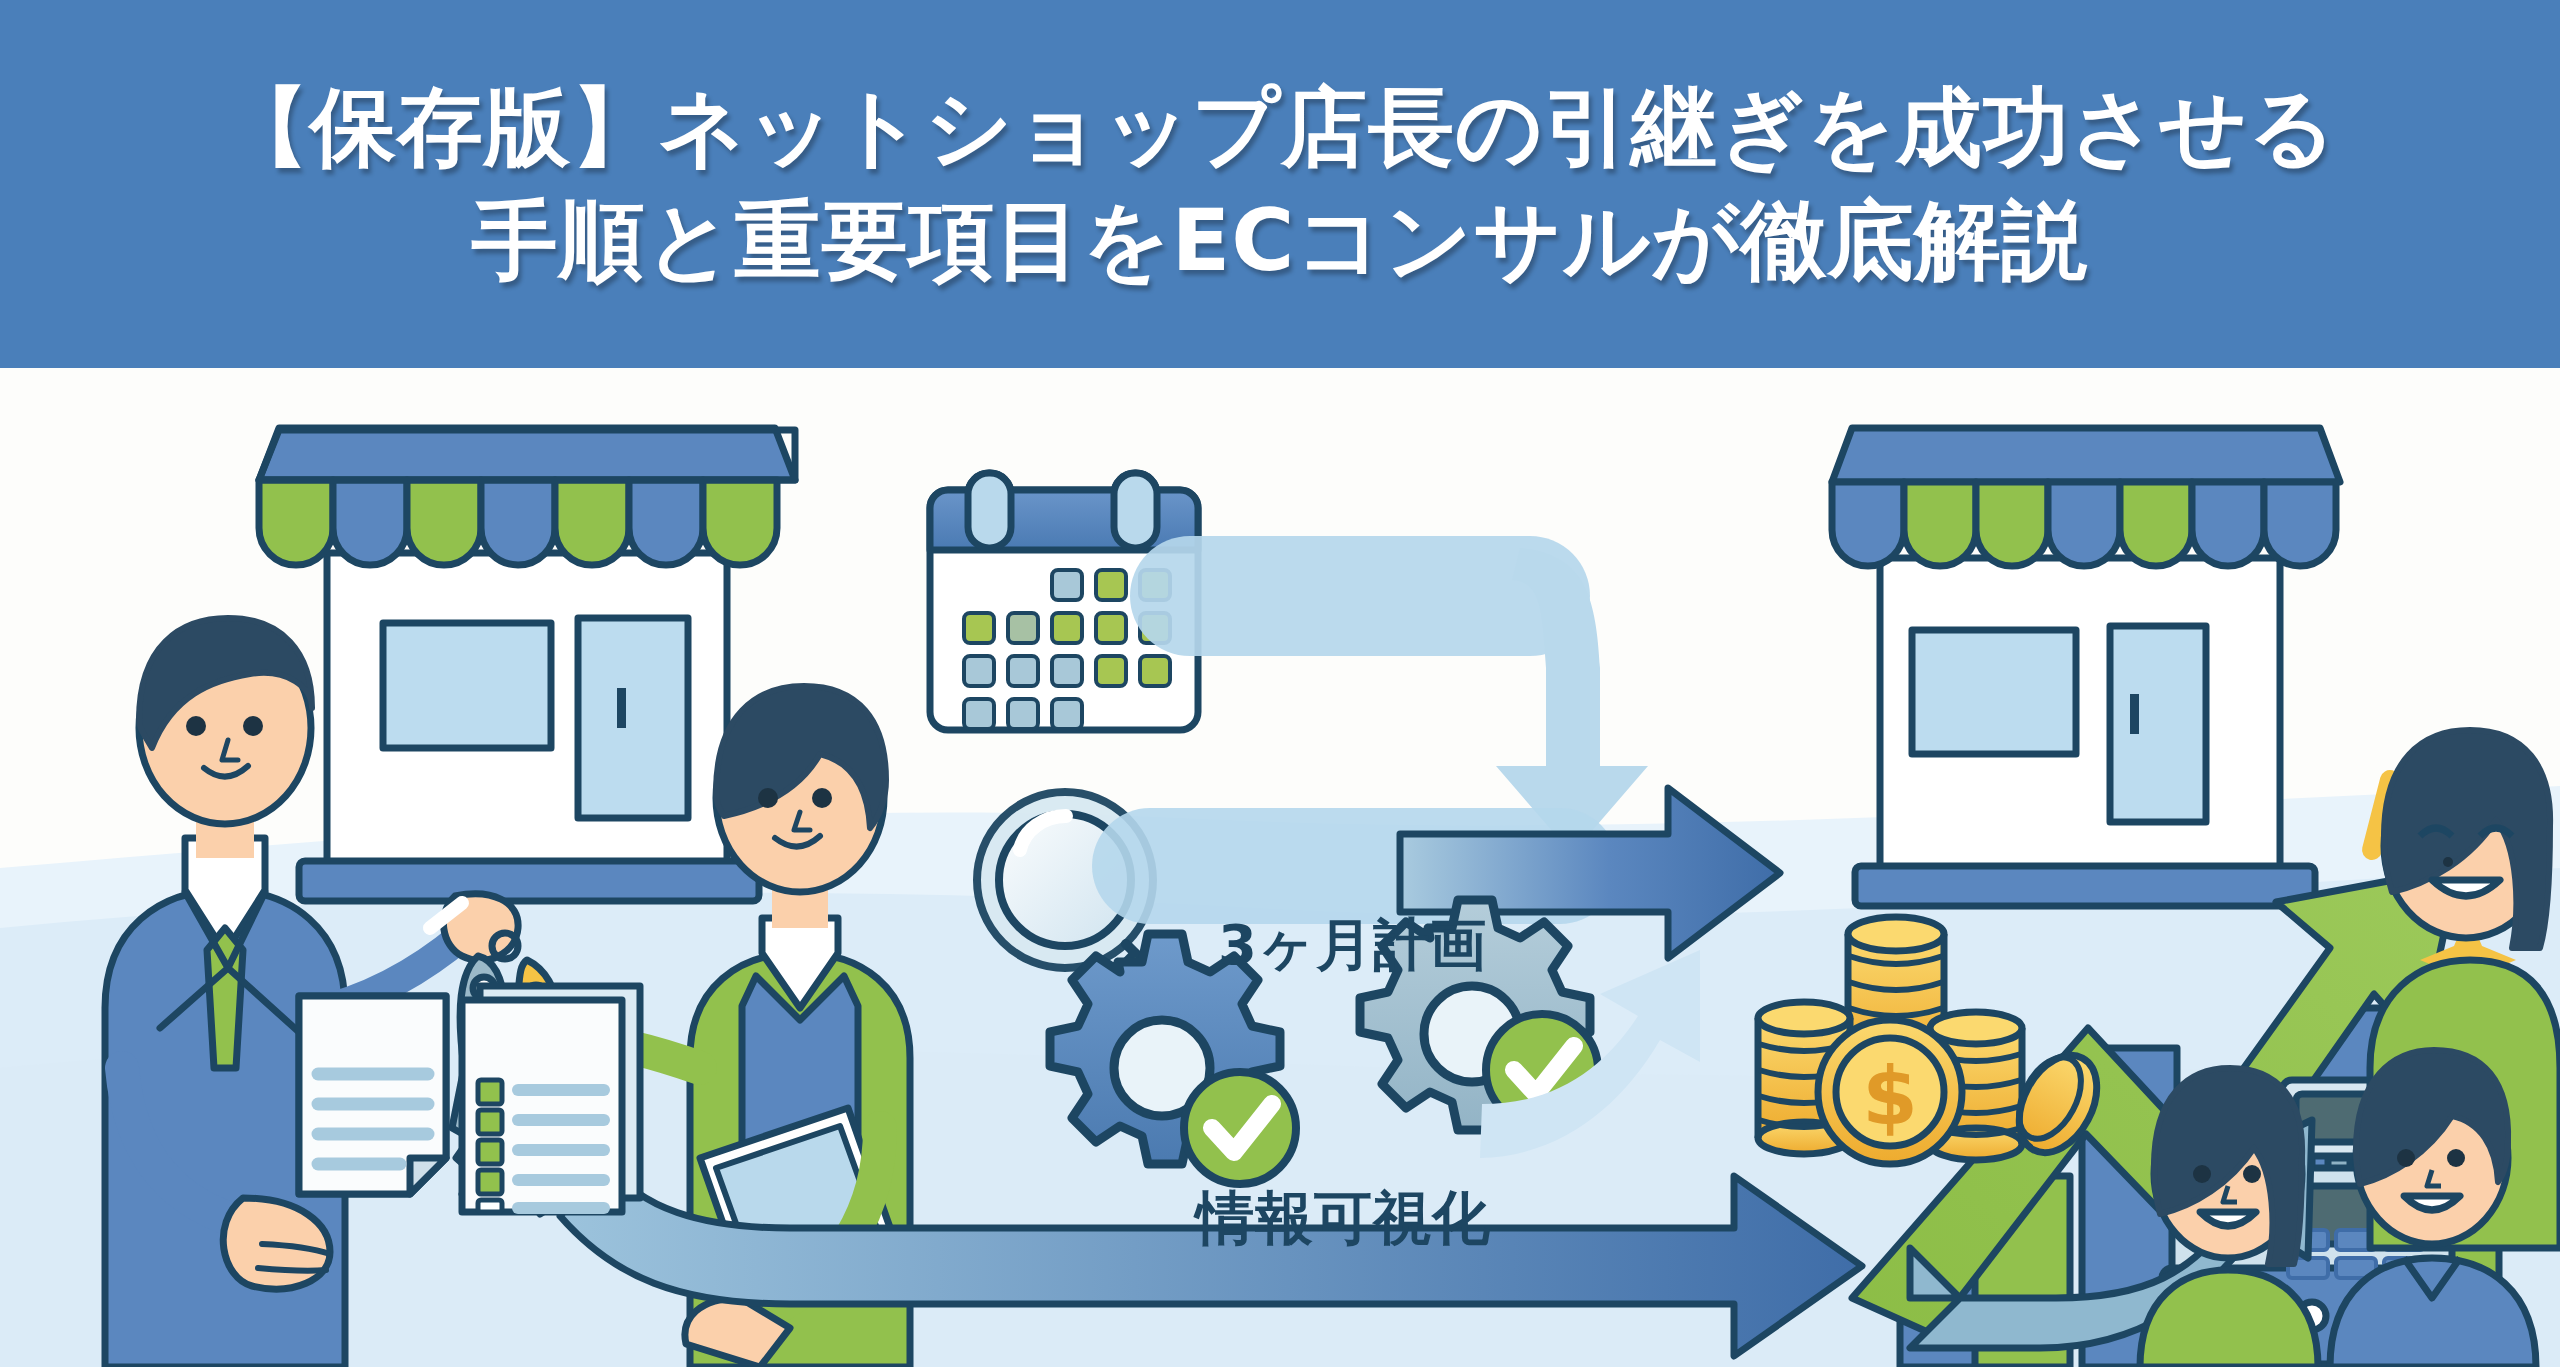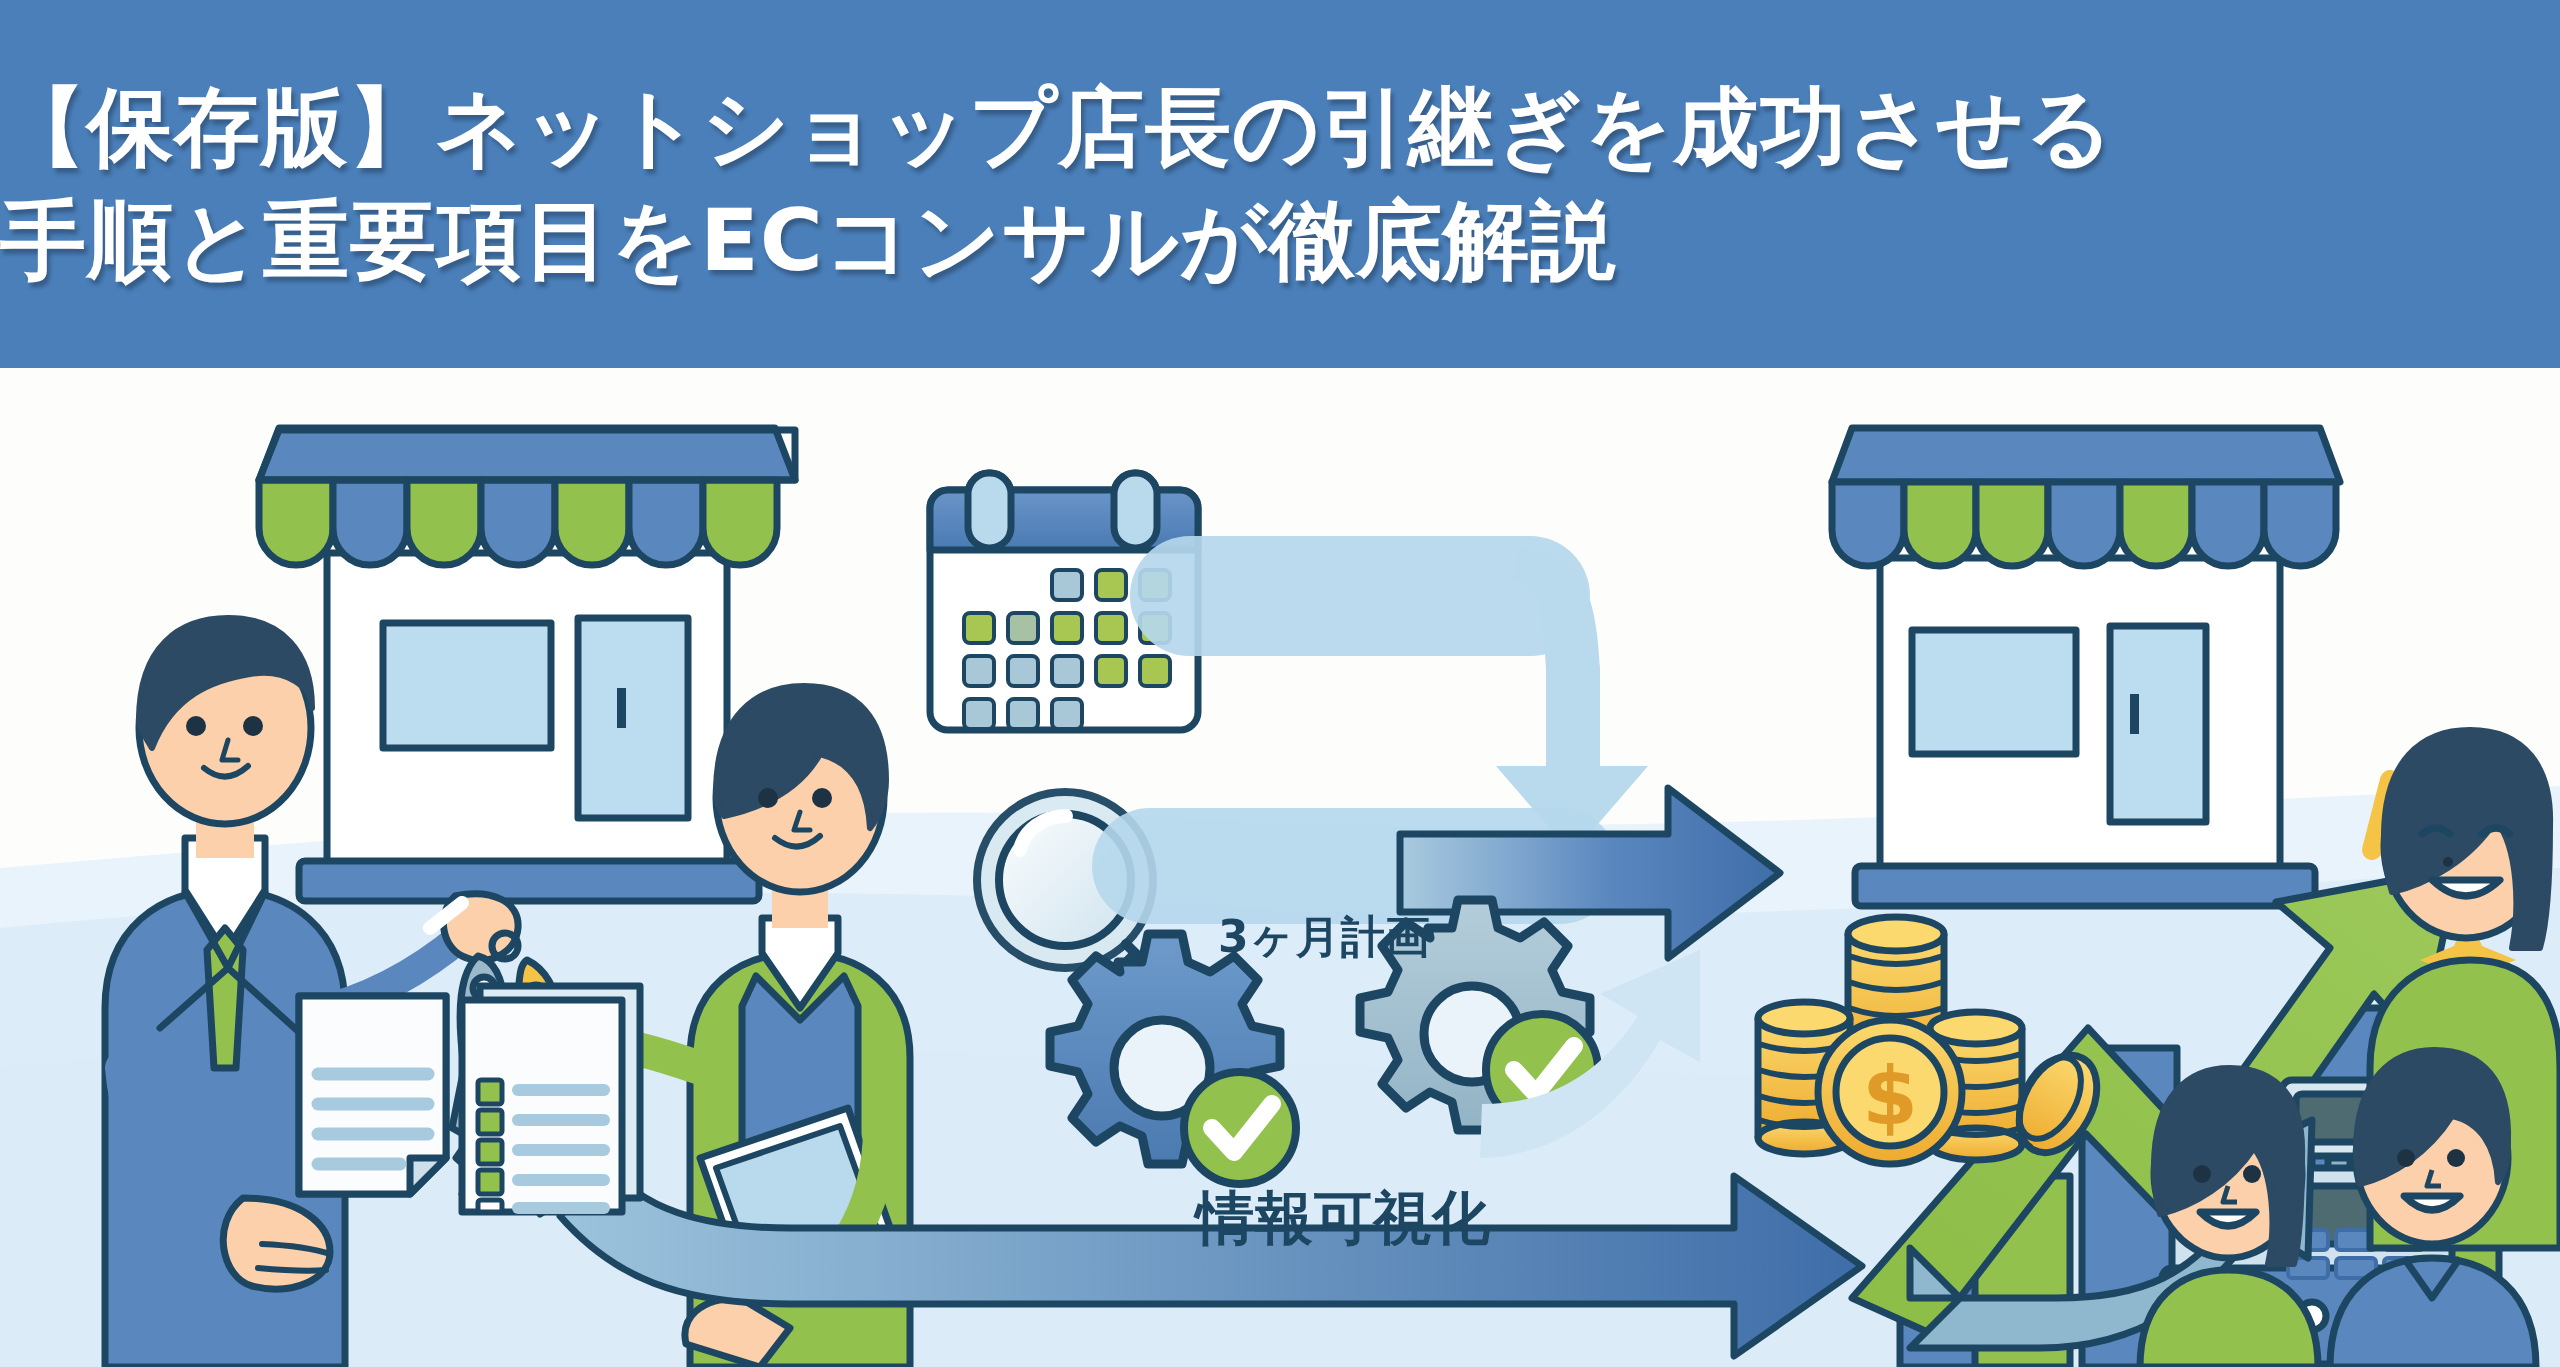--- a/index.html
+++ b/index.html
@@ -14,21 +14,21 @@
     overflow:hidden;
     background:#fdfefe;
   }
 
   
   #header {
     position:absolute; left:0; top:0;
     width:2560px; height:368px;
     background:#4a7fba;
     display:flex; flex-direction:column;
-    align-items:flex-start; justify-content:center;
+    align-items:center; justify-content:center;
     gap:6px;
   }
   .title-line {
     color:#ffffff;
     font-size:86px;
     font-weight:bold;
     letter-spacing:1px;
     line-height:1.25;
     white-space:nowrap;
     text-shadow:3px 5px 4px rgba(0,0,0,0.28);
@@ -45,21 +45,21 @@
 
   
   .pill-label {
     position:absolute;
     color:#1d4662;
     font-weight:bold;
     font-family:"DejaVu Sans","Liberation Sans",sans-serif;
     white-space:nowrap;
     letter-spacing:1px;
   }
-  #label-plan    { left:1218px; top:540px;  font-size:44px; }
+  #label-plan    { left:1218px; top:540px;  font-size:56px; }
   #label-visual  { left:1175px; top:812px;  font-size:58px;margin-left:21px; }
 </style>
 </head>
 <body>
 
 <div id="stage">
 
   <div id="header">
     <div class="title-line">【保存版】ネットショップ店長の引継ぎを成功させる</div>
     <div class="title-line">手順と重要項目をECコンサルが徹底解説</div>

